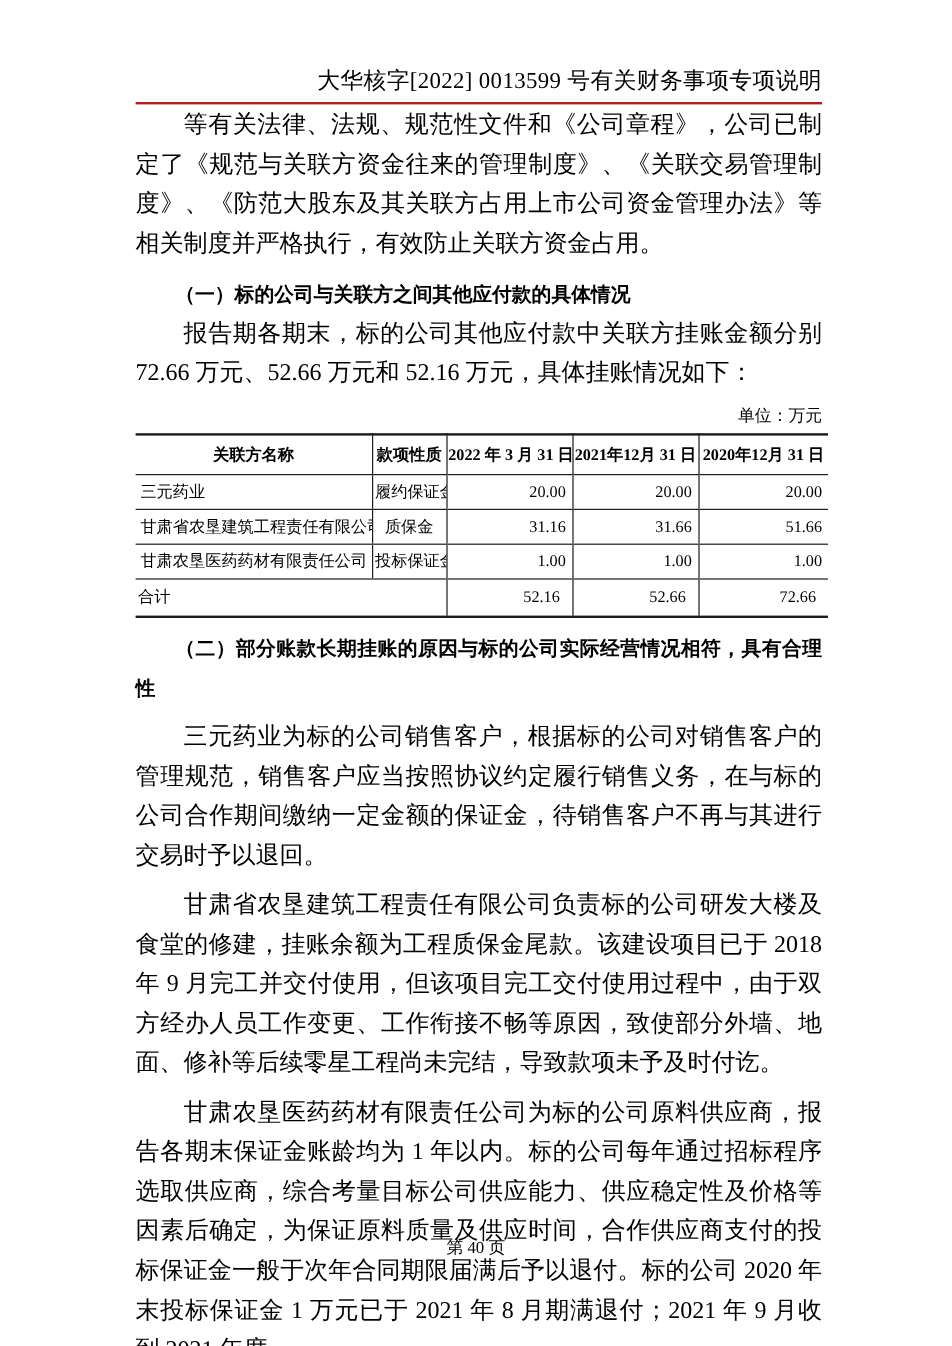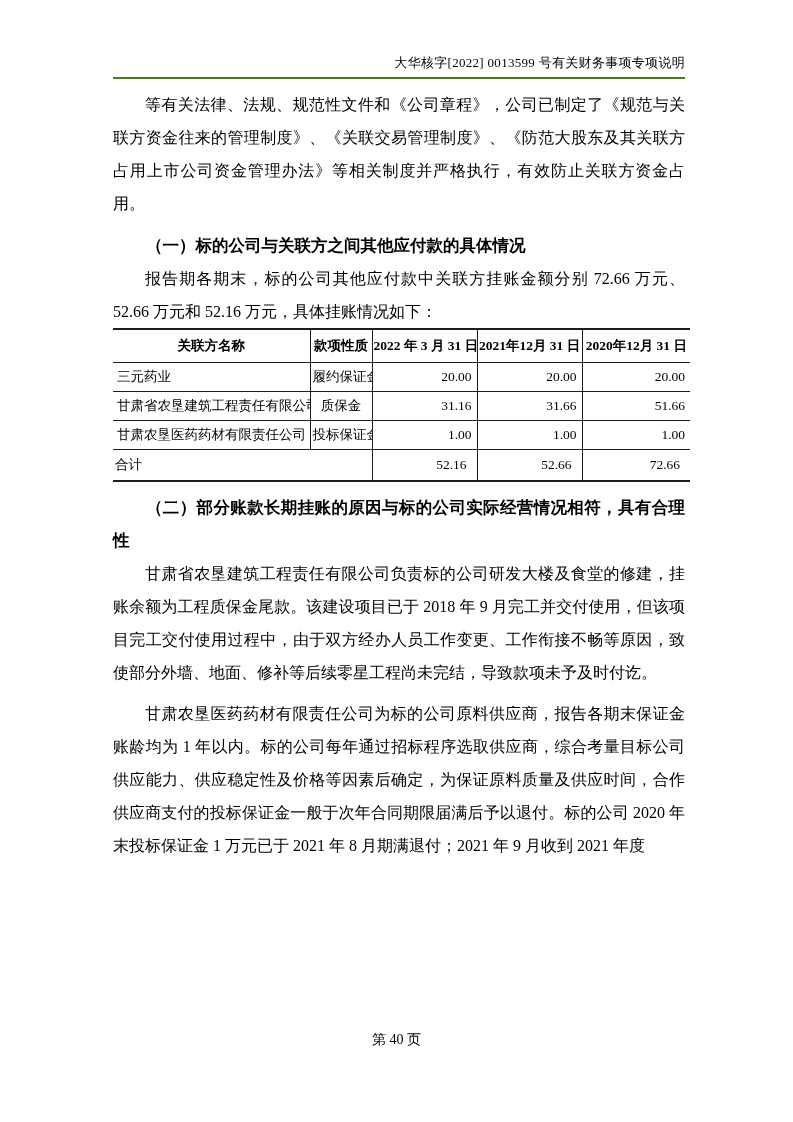--- a/index.html
+++ b/index.html
@@ -14,33 +14,33 @@
     overflow: hidden;
     font-family: "Liberation Serif", "DejaVu Serif", serif;
     color: #000000;
   }
   .page-header {
     position: absolute;
     top: 54px;
     left: 113px;
     width: 572px;
     text-align: right;
-    font-size: 13px;
+    font-size: 19px;
     letter-spacing: 0.3px;
     padding-bottom: 5px;
-    border-bottom: 2px solid #4d7c0f;
+    border-bottom: 2px solid #b91c1c;
   }
   .content {
     position: absolute;
     top: 88px;
     left: 113px;
     width: 572px;
   }
   .para {
-    font-size: 16px;
+    font-size: 20px;
     line-height: 33px;
     text-align: justify;
     text-indent: 2em;
     margin: 0;
   }
   .para + .para { margin-top: 8px; }
   .h-bold {
     font-weight: 700;
     font-size: 16.5px;
     line-height: 33px;
@@ -102,20 +102,21 @@
 
 <div class="content">
 
   <p class="para">等有关法律、法规、规范性文件和《公司章程》，公司已制定了《规范与关联方资金往来的管理制度》、《关联交易管理制度》、《防范大股东及其关联方占用上市公司资金管理办法》等相关制度并严格执行，有效防止关联方资金占用。</p>
 
 
   <p class="h-bold">（一）标的公司与关联方之间其他应付款的具体情况</p>
 
   <p class="para">报告期各期末，标的公司其他应付款中关联方挂账金额分别 72.66 万元、52.66 万元和 52.16 万元，具体挂账情况如下：</p>
 
+  <div class="unit-label">单位：万元</div>
 
   <table class="rp-table">
     <colgroup>
       <col style="width:197px">
       <col style="width:62px">
       <col style="width:105px">
       <col style="width:105px">
       <col style="width:108px">
     </colgroup>
     <thead>
@@ -153,20 +154,21 @@
         <td class="cell-total-label" colspan="2">合计</td>
         <td class="cell-num">52.16</td>
         <td class="cell-num">52.66</td>
         <td class="cell-num">72.66</td>
       </tr>
     </tbody>
   </table>
 
   <p class="h-bold">（二）部分账款长期挂账的原因与标的公司实际经营情况相符，具有合理性</p>
 
+  <p class="para" style="margin-top:8px">三元药业为标的公司销售客户，根据标的公司对销售客户的管理规范，销售客户应当按照协议约定履行销售义务，在与标的公司合作期间缴纳一定金额的保证金，待销售客户不再与其进行交易时予以退回。</p>
 
   <p class="para">甘肃省农垦建筑工程责任有限公司负责标的公司研发大楼及食堂的修建，挂账余额为工程质保金尾款。该建设项目已于 2018 年 9 月完工并交付使用，但该项目完工交付使用过程中，由于双方经办人员工作变更、工作衔接不畅等原因，致使部分外墙、地面、修补等后续零星工程尚未完结，导致款项未予及时付讫。</p>
 
   <p class="para">甘肃农垦医药药材有限责任公司为标的公司原料供应商，报告各期末保证金账龄均为 1 年以内。标的公司每年通过招标程序选取供应商，综合考量目标公司供应能力、供应稳定性及价格等因素后确定，为保证原料质量及供应时间，合作供应商支付的投标保证金一般于次年合同期限届满后予以退付。标的公司 2020 年末投标保证金 1 万元已于 2021 年 8 月期满退付；2021 年 9 月收到 2021 年度</p>
 
 </div>
 
 <div class="page-footer">第 40 页</div>
 
 </body></html>

